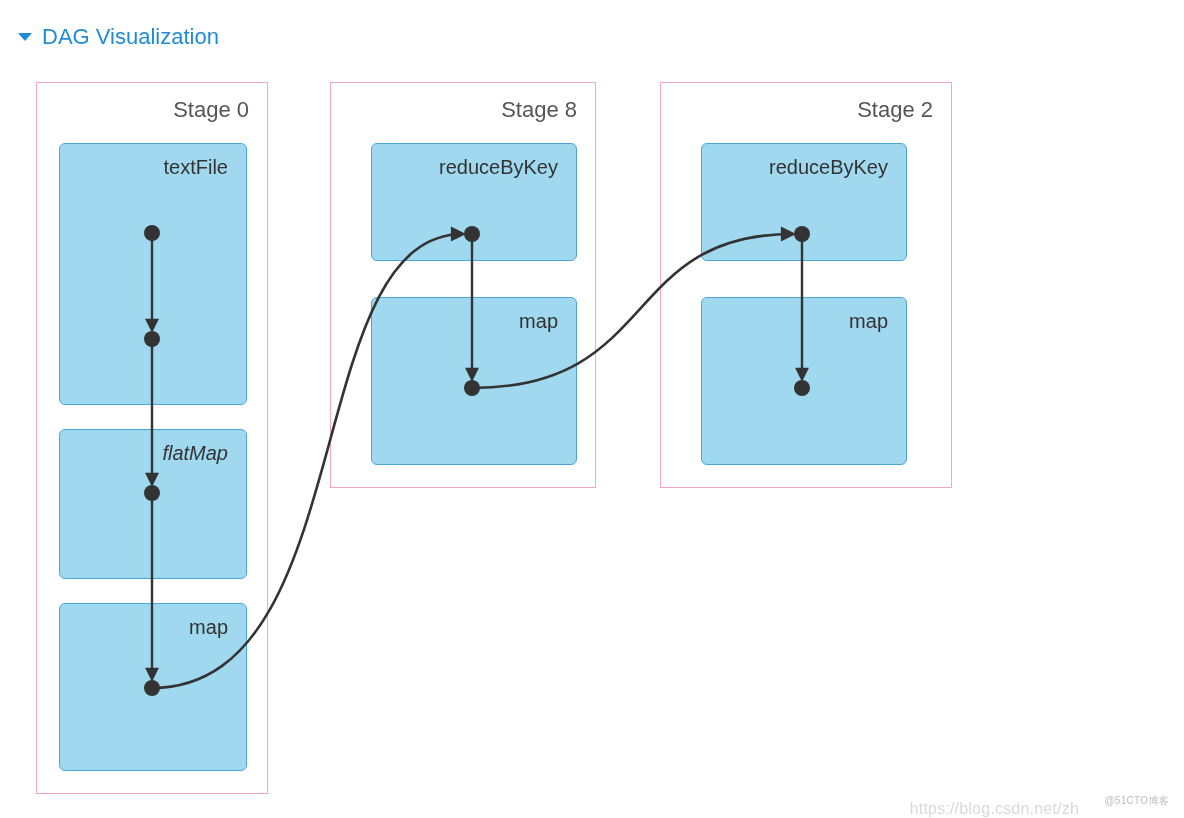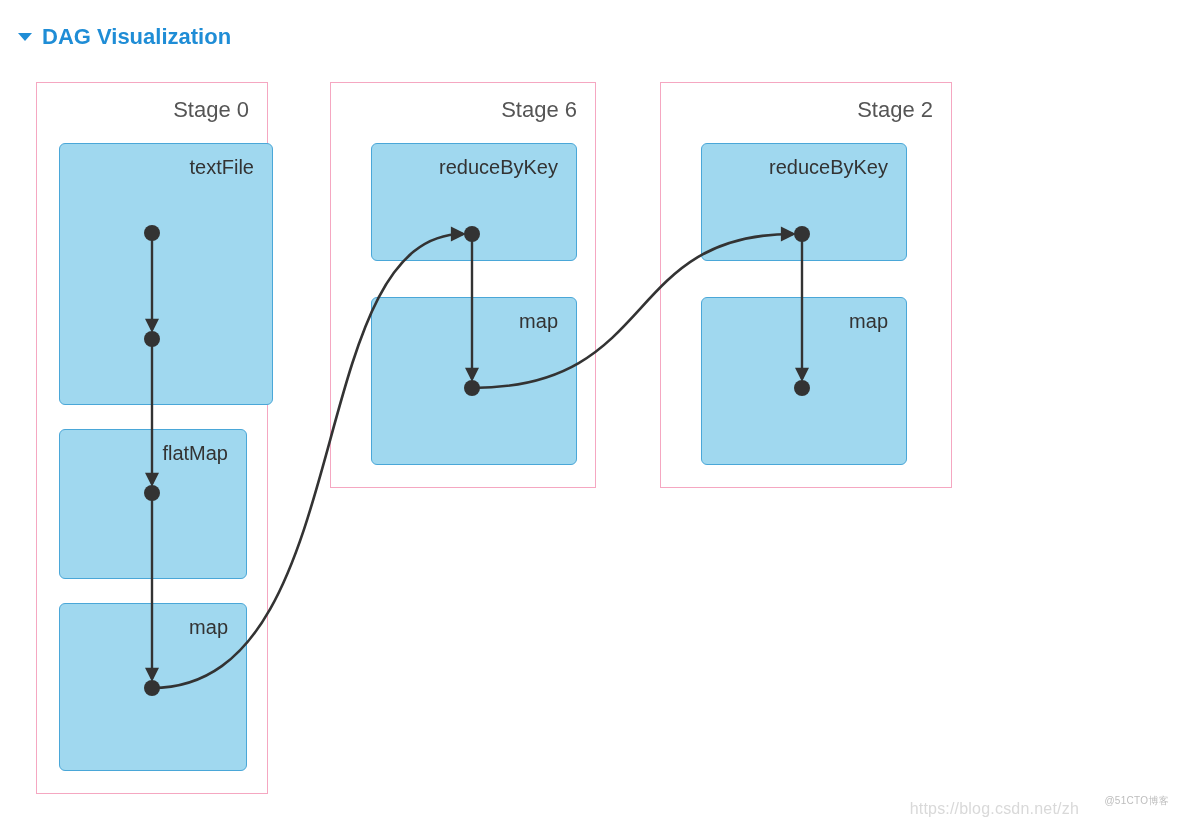--- a/index.html
+++ b/index.html
@@ -14,21 +14,21 @@
     position: relative;
   }
 
   
   .dag-title {
     position: absolute;
     left: 18px;
     top: 24px;
     font-size: 22px;
     color: #1f8dd6;
-    font-weight: 700;
+    font-weight: 400;
     display: flex;
     align-items: center;
     cursor: pointer;
   }
   .dag-title .caret {
     width: 0;
     height: 0;
     border-left: 7px solid transparent;
     border-right: 7px solid transparent;
     border-top: 8px solid #1f8dd6;
@@ -112,32 +112,32 @@
 <div class="dag-title">
   <span class="caret"></span>
   <span>DAG Visualization</span>
 </div>
 
 <div class="canvas">
 
   <div id="stages-root">
       <div class="stage" style="left: 36px; top: 82px; width: 232px; height: 712px;">
         <div class="stage-title">Stage 0</div>
-        <div class="op" style="left: 22px; top: 60px; width: 214px; height: 262px;">
+        <div class="op" style="left: 22px; top: 60px; width: 188px; height: 262px;">
           <div class="op-label">textFile</div>
         </div>
-        <div class="op" style="left: 22px; top: 346px; width: 188px; height: 150px;">
+        <div class="op" style="left: 22px; top: 346px; width: 188px; height: 150px; font-style: italic;">
           <div class="op-label">flatMap</div>
         </div>
         <div class="op" style="left: 22px; top: 520px; width: 188px; height: 168px;">
           <div class="op-label">map</div>
         </div>
       </div>
       <div class="stage" style="left: 330px; top: 82px; width: 266px; height: 406px;">
-        <div class="stage-title">Stage 6</div>
+        <div class="stage-title">Stage 8</div>
         <div class="op" style="left: 40px; top: 60px; width: 206px; height: 118px;">
           <div class="op-label">reduceByKey</div>
         </div>
         <div class="op" style="left: 40px; top: 214px; width: 206px; height: 168px;">
           <div class="op-label">map</div>
         </div>
       </div>
       <div class="stage" style="left: 660px; top: 82px; width: 292px; height: 406px;">
         <div class="stage-title">Stage 2</div>
         <div class="op" style="left: 40px; top: 60px; width: 206px; height: 118px;">

